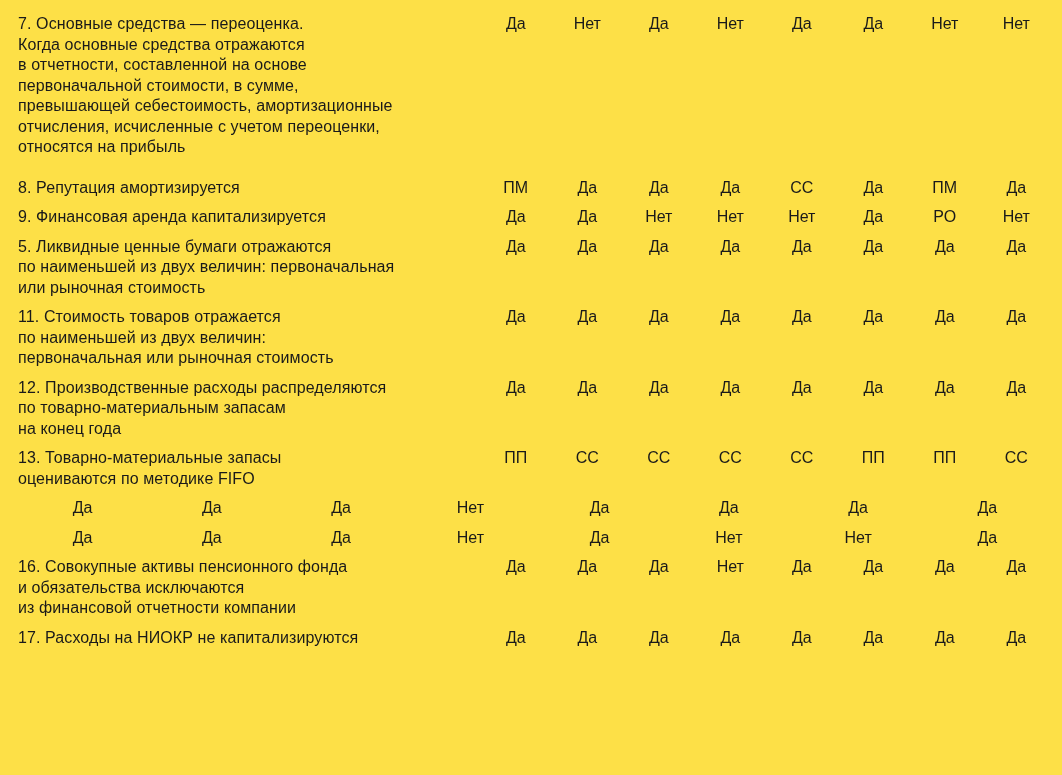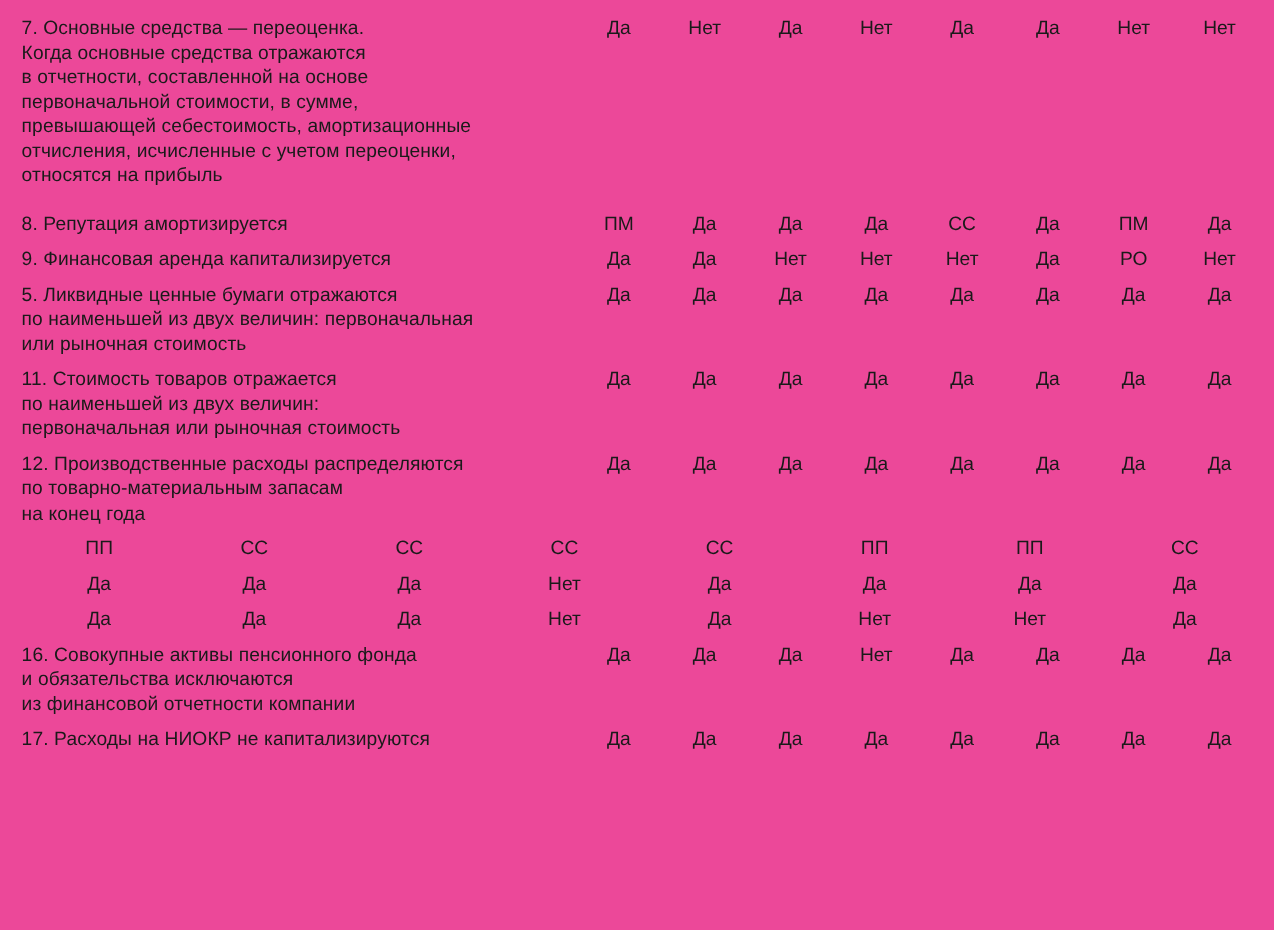--- a/index.html
+++ b/index.html
@@ -4,21 +4,21 @@
 <style>
   html, body {
     margin: 0;
     padding: 0;
     background: #ffffff;
   }
   .page {
     position: relative;
     width: 1062px;
     height: 775px;
-    background: #ec4899;
+    background: #fde047;
     color: #1a1a1a;
     font-family: "Liberation Sans", "DejaVu Sans", sans-serif;
     font-size: 16px;
     line-height: 20.5px;
     box-sizing: border-box;
     padding: 14px 10px 0 18px;
     overflow: hidden;
   }
   .row {
     display: flex;
@@ -133,20 +133,22 @@
           <div class="a">Да</div>
           <div class="a">Да</div>
           <div class="a">Да</div>
           <div class="a">Да</div>
           <div class="a">Да</div>
           <div class="a">Да</div>
           <div class="a">Да</div>
         </div>
       </div>
       <div class="row">
+        <div class="q">13. Товарно-материальные запасы
+оцениваются по методике FIFO</div>
         <div class="answers">
           <div class="a">ПП</div>
           <div class="a">СС</div>
           <div class="a">СС</div>
           <div class="a">СС</div>
           <div class="a">СС</div>
           <div class="a">ПП</div>
           <div class="a">ПП</div>
           <div class="a">СС</div>
         </div>

